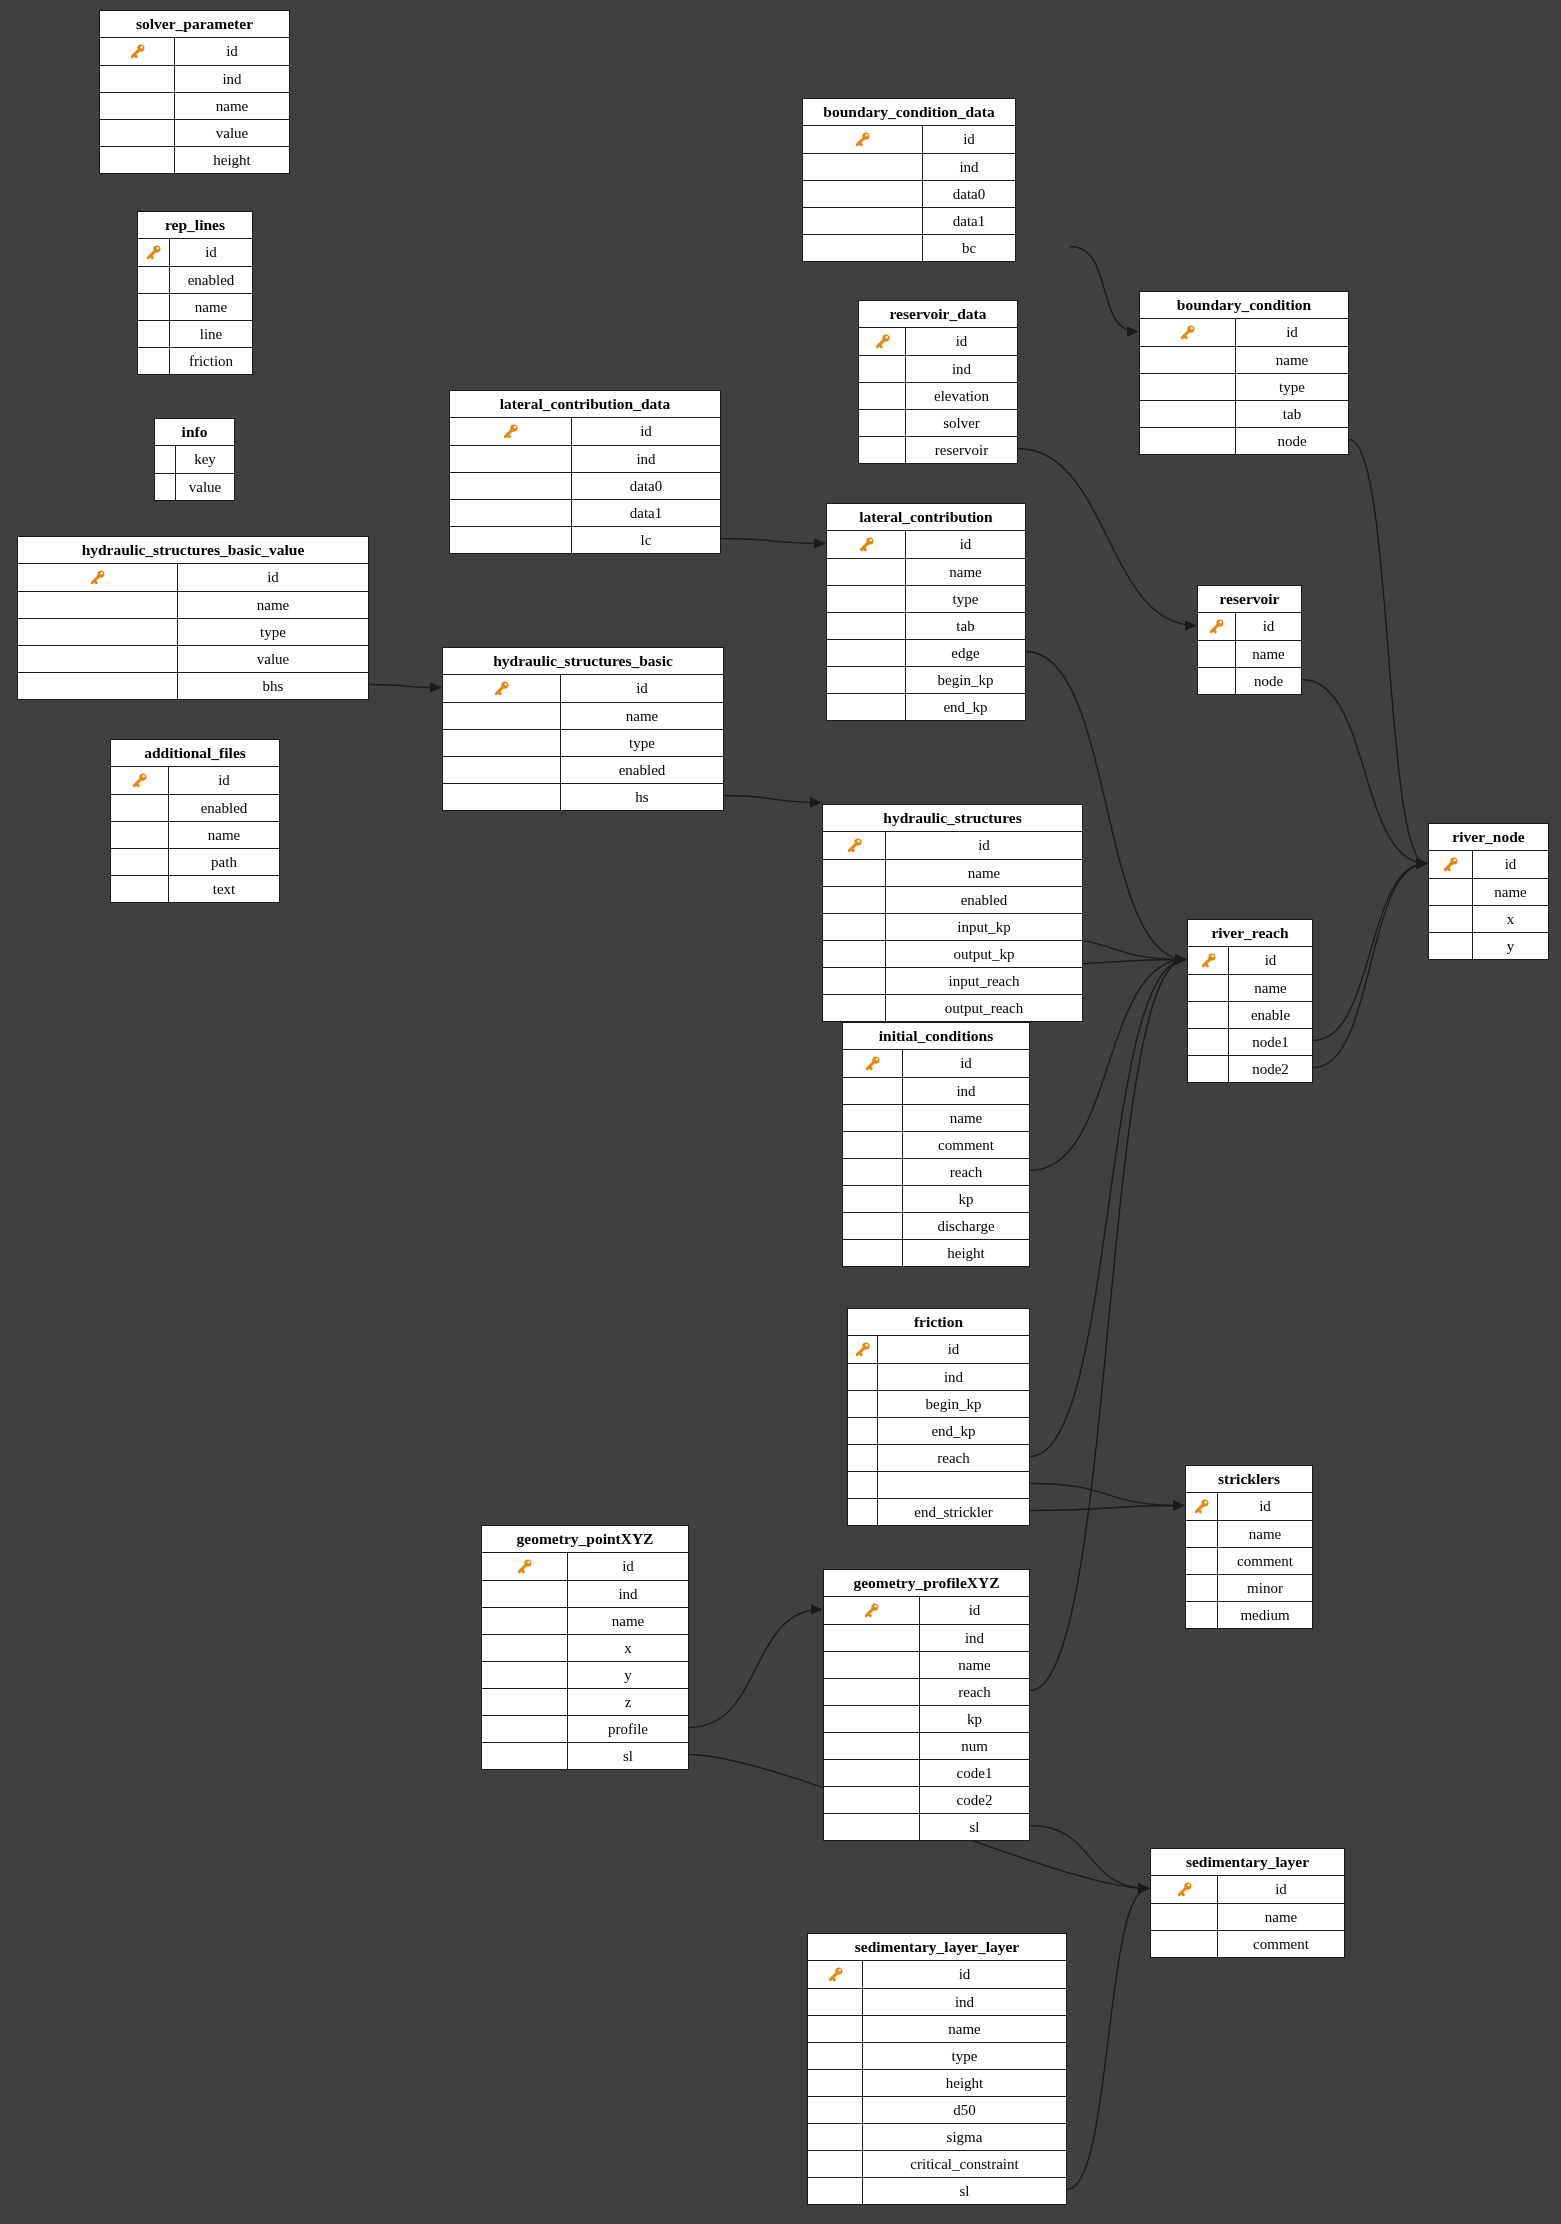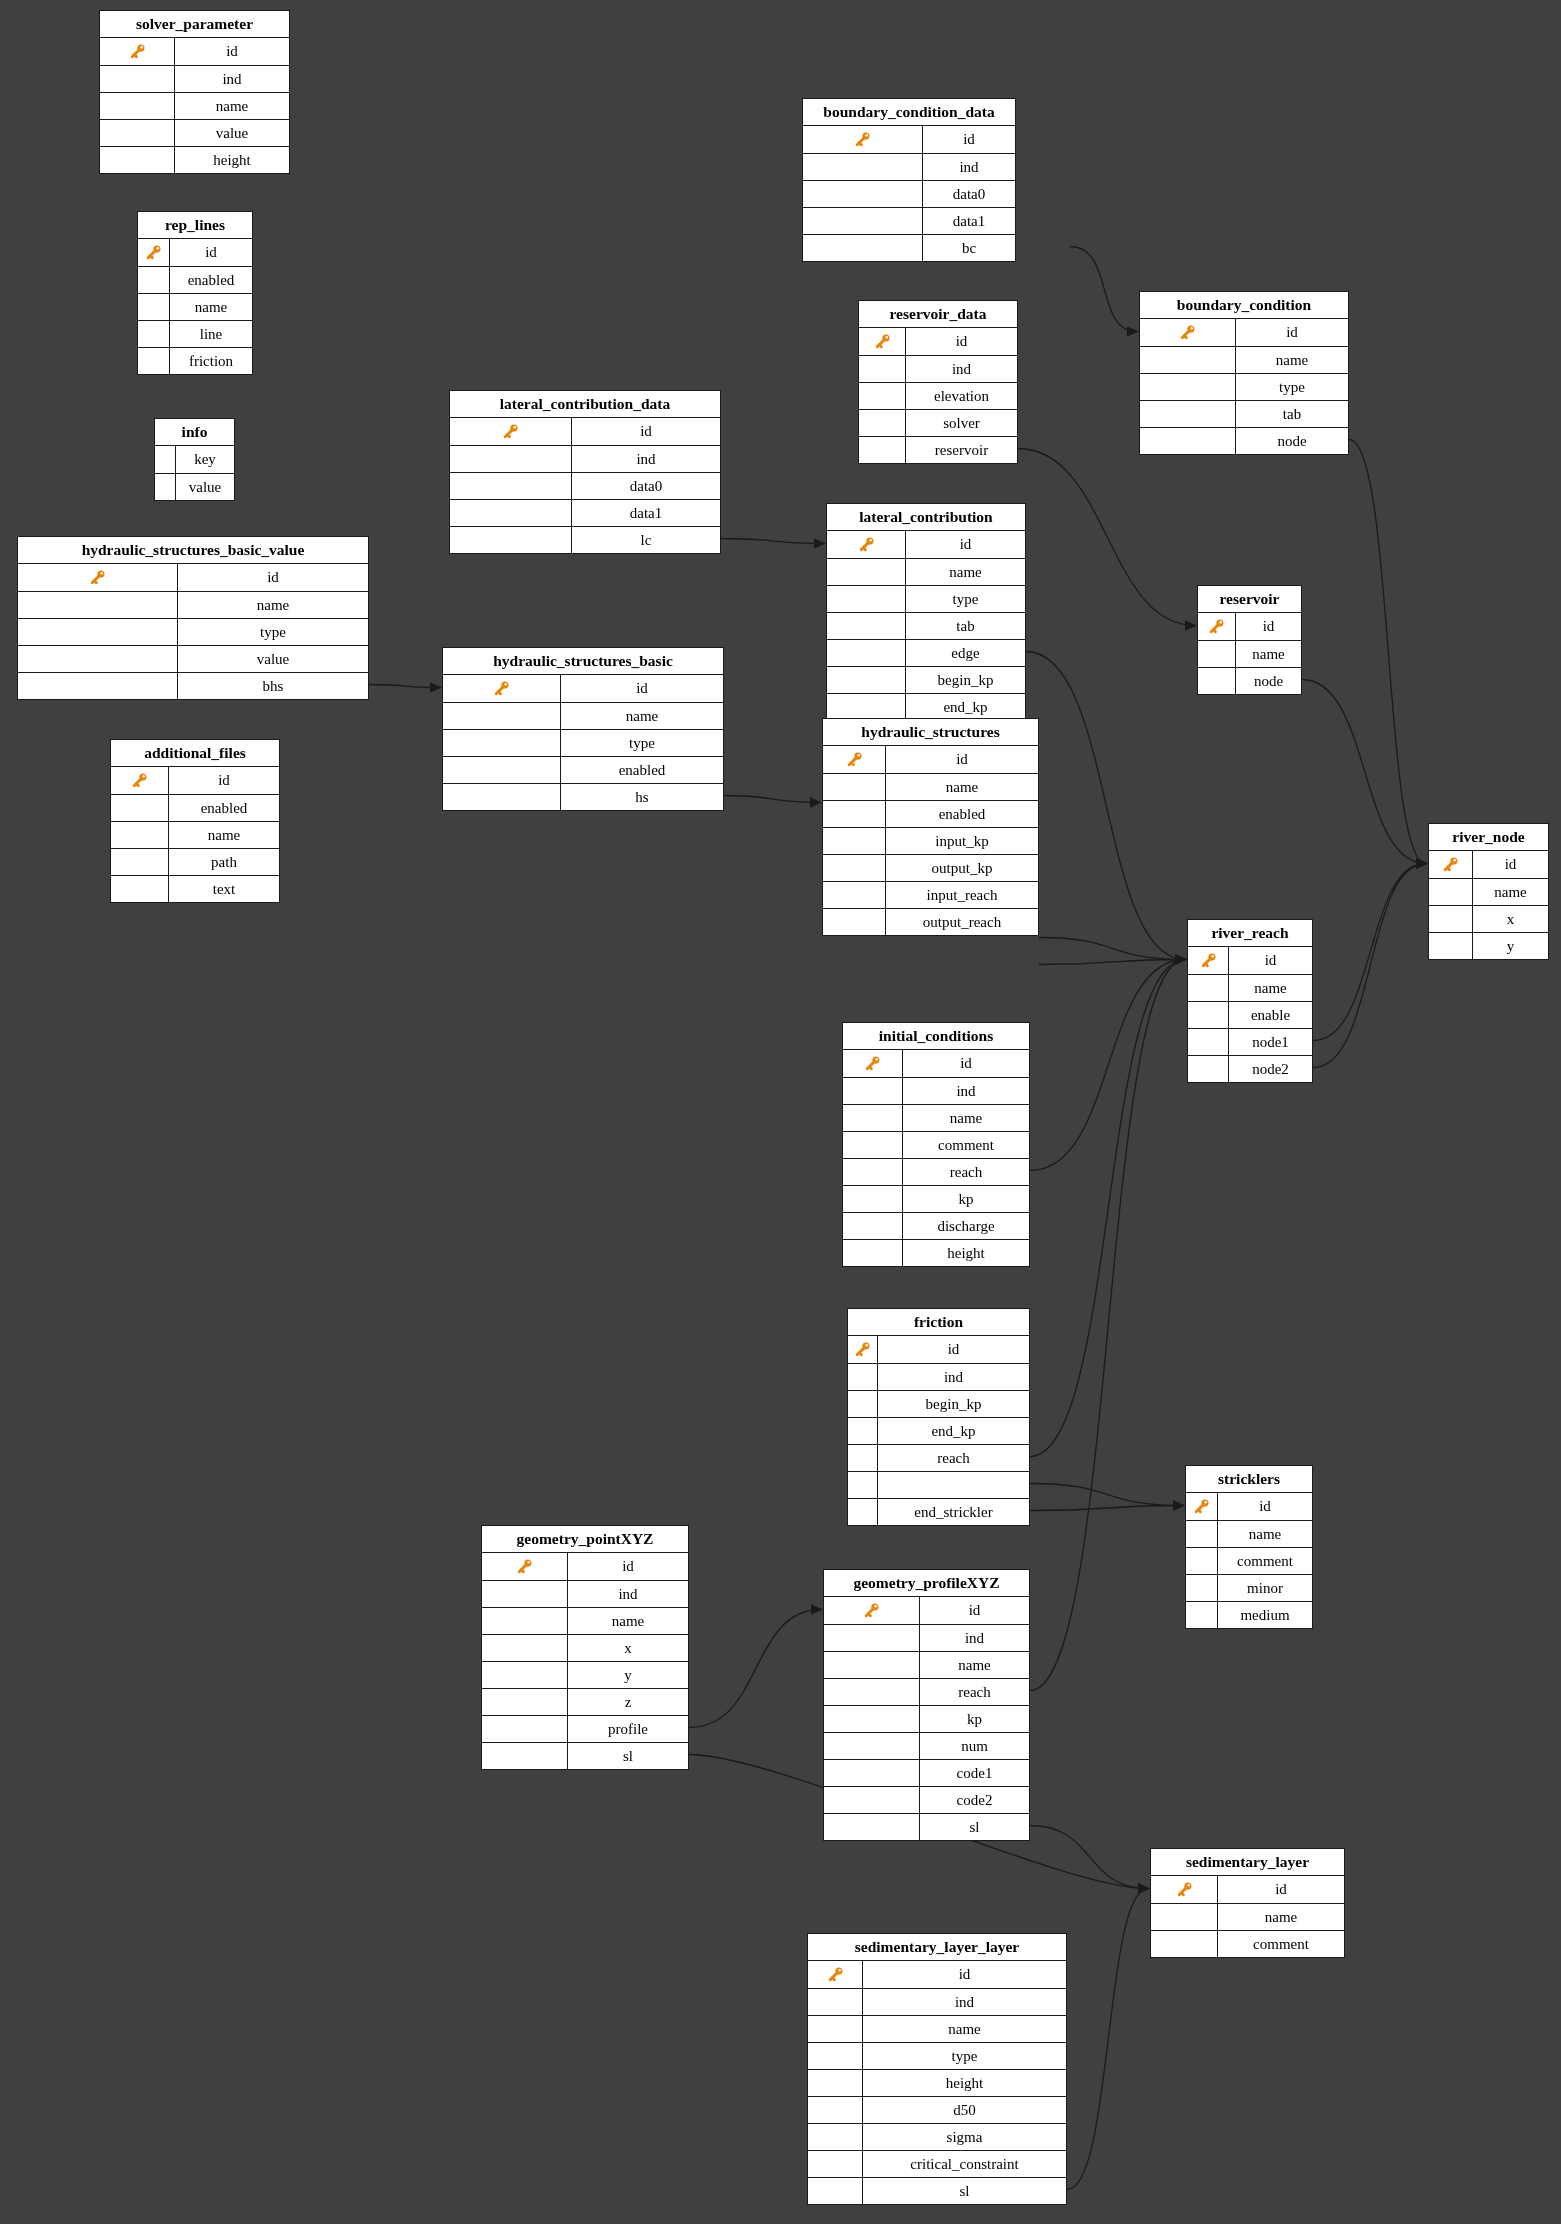--- a/index.html
+++ b/index.html
@@ -381,21 +381,21 @@
       </div>
       <div class="er-row" style="height: 27px;">
         <div class="er-cell-key" style="width: 79px;"></div>
         <div class="er-cell-field" style="line-height: 26px;">begin_kp</div>
       </div>
       <div class="er-row" style="height: 27px;">
         <div class="er-cell-key" style="width: 79px;"></div>
         <div class="er-cell-field" style="line-height: 26px;">end_kp</div>
       </div>
     </div>
-    <div class="er-table" style="left: 822px; top: 718px; width: 217px;">
+    <div class="er-table" style="left: 822px; top: 804px; width: 261px;">
       <div class="er-header" style="height: 27px; line-height: 26px;">hydraulic_structures</div>
       <div class="er-row" style="height: 27px;">
         <div class="er-cell-key" style="width: 63px;">
           <svg class="key-icon" width="17" height="17" viewBox="0 0 18 18">
             <g stroke="#e8860c" stroke-width="3.1" fill="none" stroke-linecap="round">
               <path d="M3.4 14.6 L11 7"></path>
               <path d="M5.6 12.4 L7.8 14.6"></path>
             </g>
             <circle cx="12.6" cy="5.4" r="3.8" fill="#e8860c"></circle>
             <circle cx="13.5" cy="4.5" r="1.3" fill="#ffffff"></circle>

